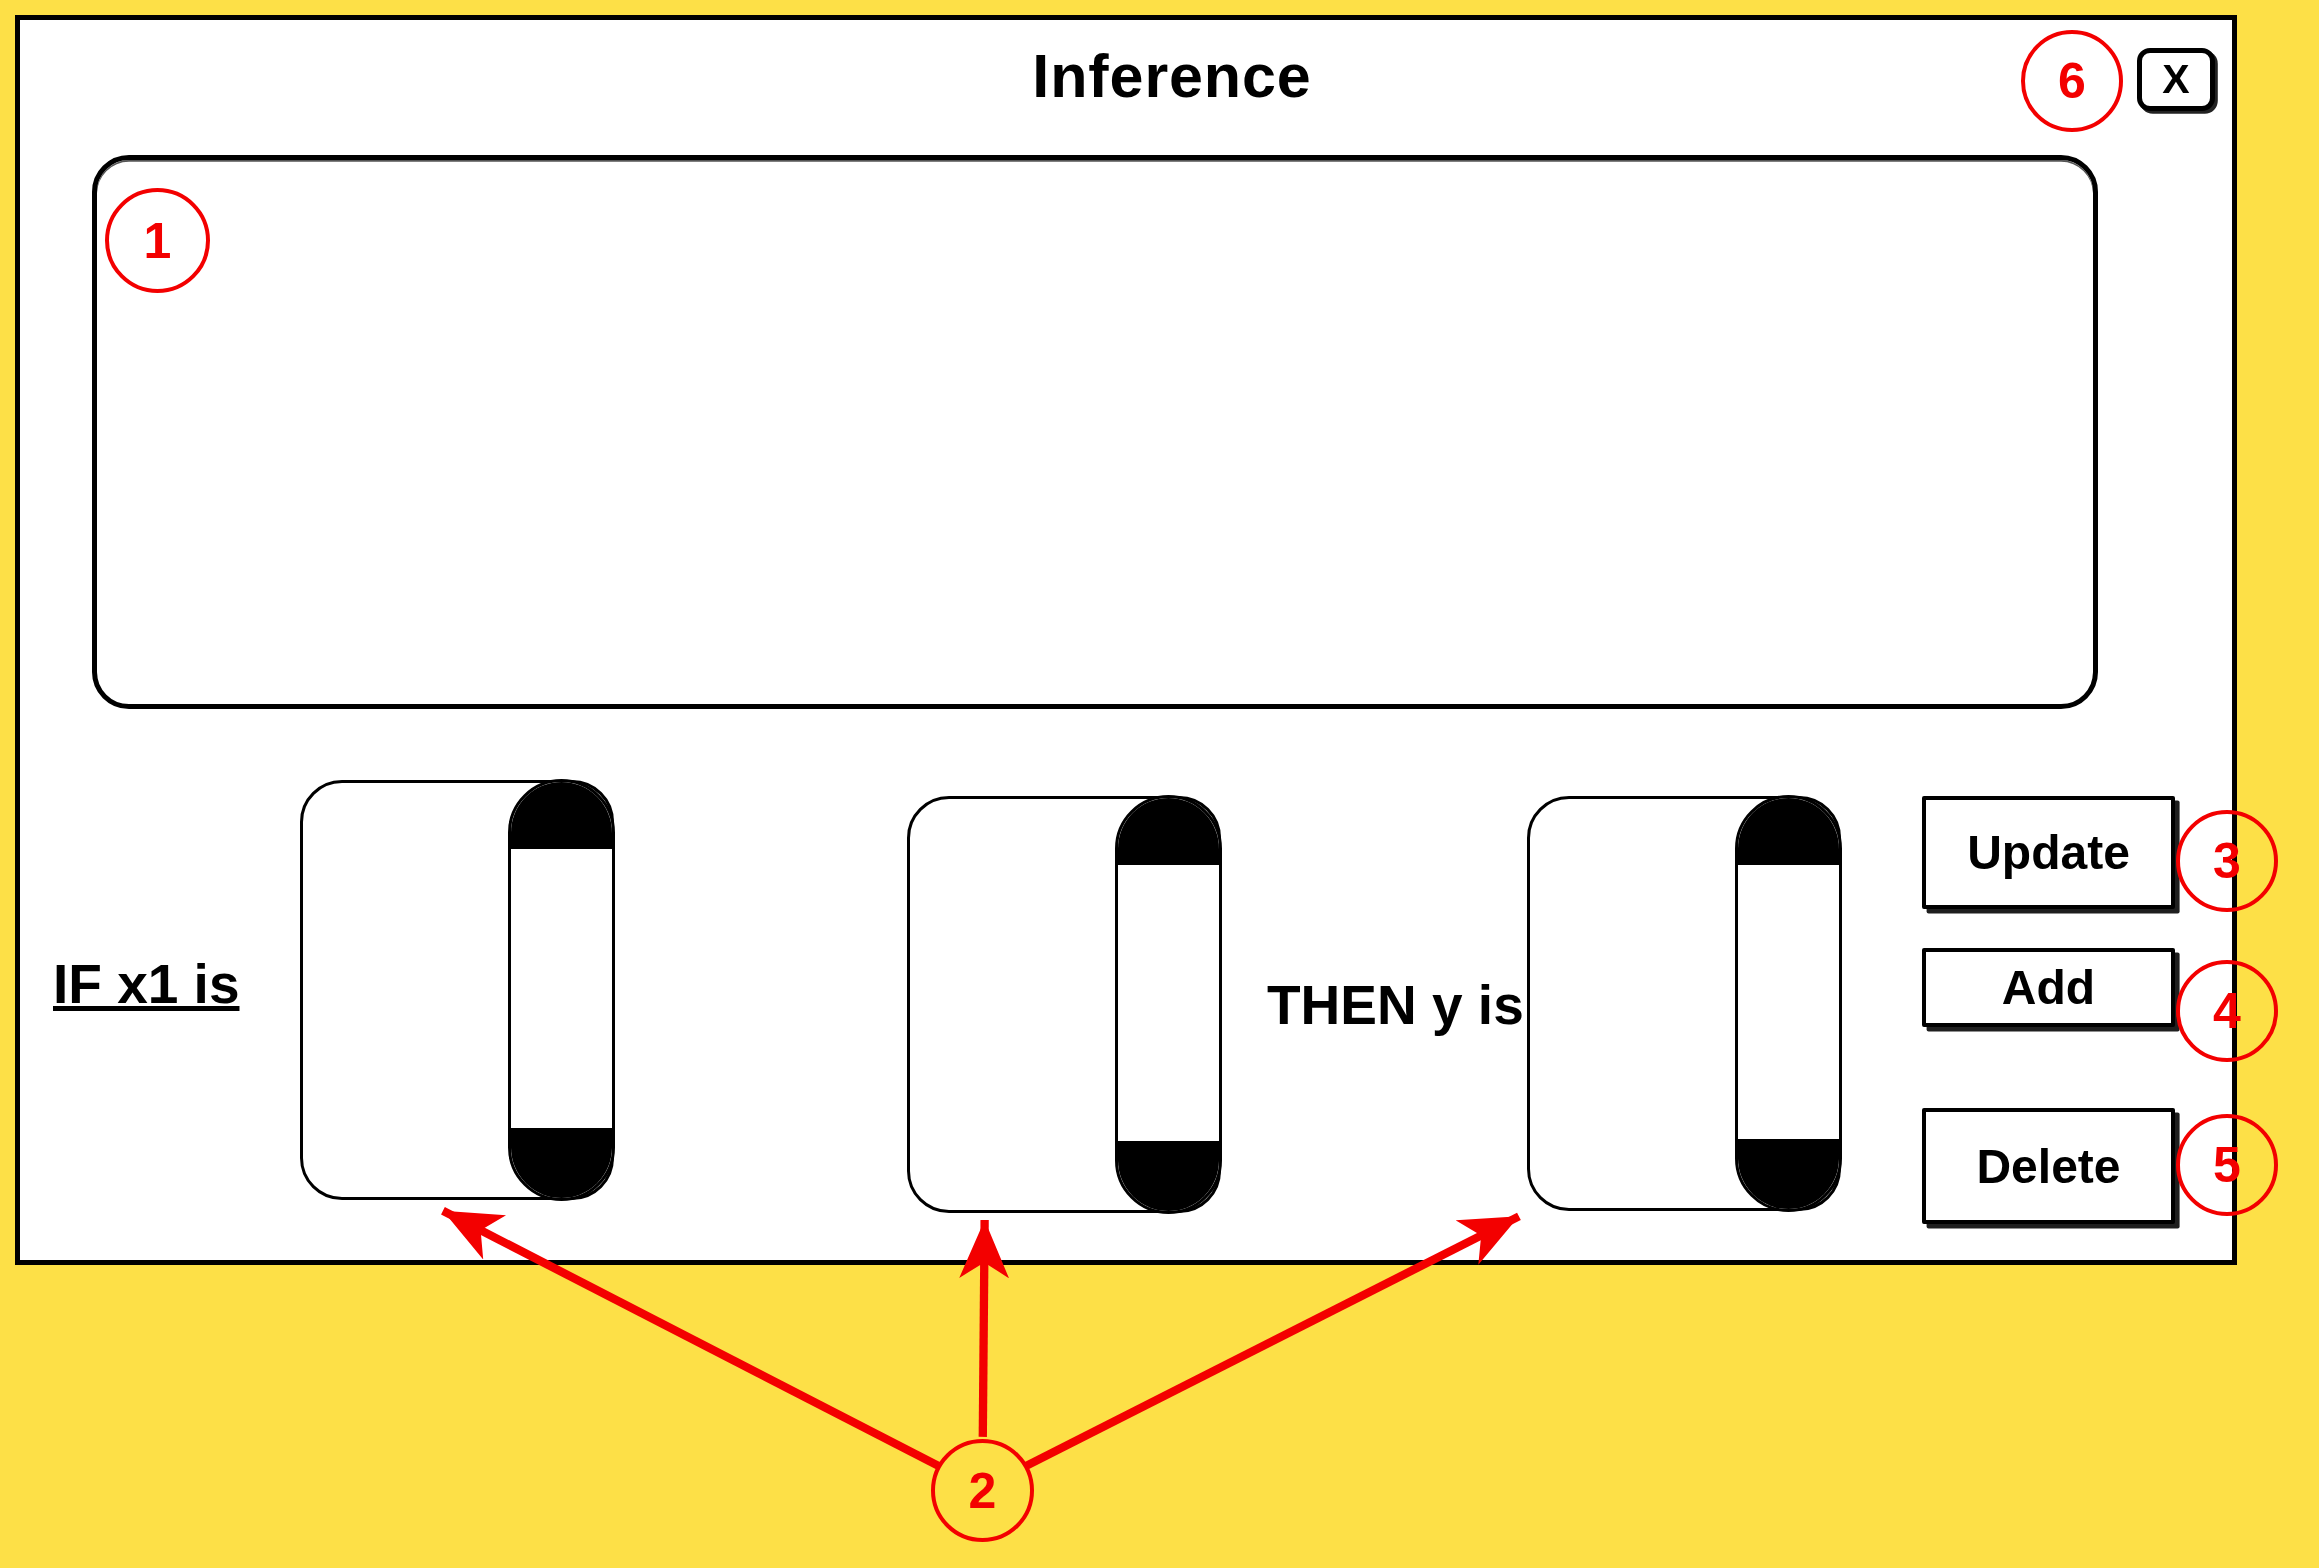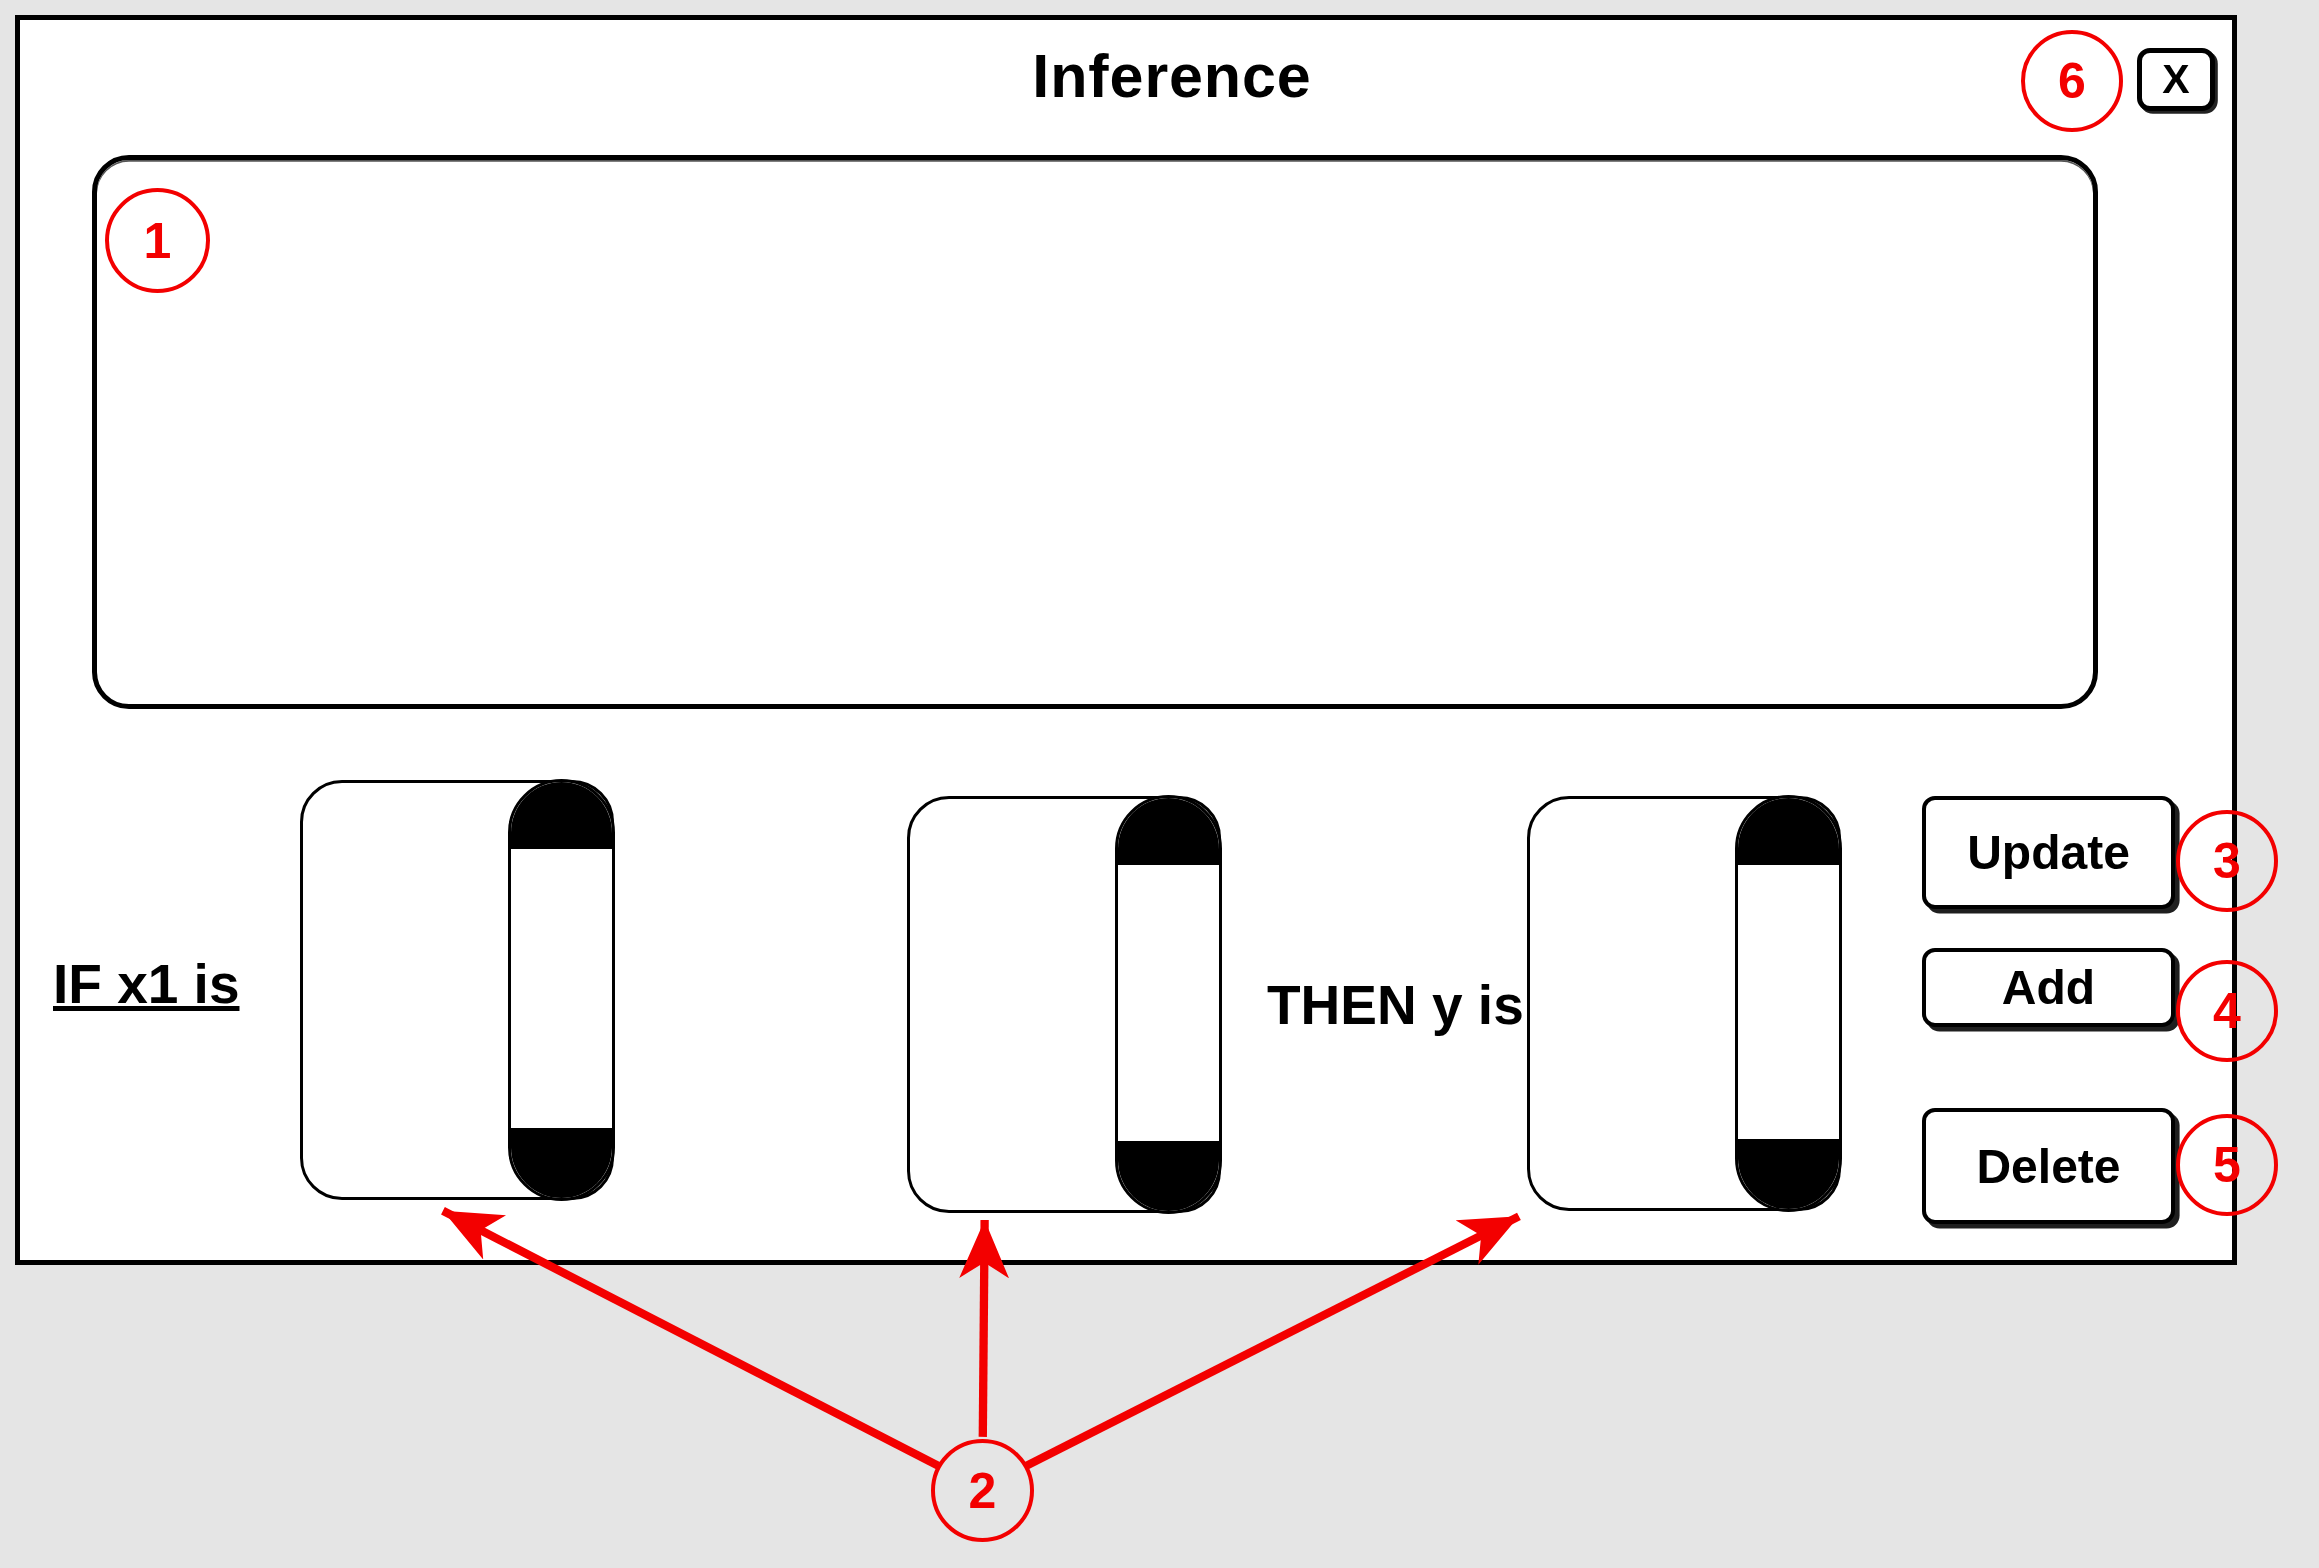--- a/index.html
+++ b/index.html
@@ -1,16 +1,16 @@
 <!DOCTYPE html>
 <html style="font-size:14.8px"><head>
 <meta charset="utf-8">
 <style>
   html,body{margin:0;padding:0;background:#fff;}
-  .canvas{position:relative;width:2319px;height:1568px;background:#e5e5e5;
+  .canvas{position:relative;width:2319px;height:1568px;background:#fde047;
           font-family:"Liberation Sans",sans-serif;font-weight:bold;overflow:hidden;}
 
   .window{position:absolute;left:14.8px;top:14.8px;width:2222px;height:1250px;
           border:5.5px solid #000;box-sizing:border-box;background:#fff;z-index:1;}
 
   .title{position:absolute;left:978px;top:41px;width:388px;text-align:center;
          font-size:61px;color:#000;letter-spacing:0.9px;z-index:2;}
 
   .close-btn{position:absolute;left:2137px;top:48px;width:78px;height:63px;
          box-sizing:border-box;border:5.5px solid #000;border-radius:13px;background:#fff;
@@ -26,21 +26,21 @@
 
   .selector{position:absolute;box-sizing:border-box;border:3.7px solid #000;border-radius:42px;
          background:#fff;z-index:2;}
   .pill{position:absolute;top:-3.7px;right:-3.7px;bottom:-3.7px;width:107px;box-sizing:border-box;
          border:3.7px solid #000;border-radius:54px;background:#fff;overflow:hidden;}
   .cap{position:absolute;left:0;right:0;background:#000;}
   .cap.top{top:0;height:67px;}
   .cap.bottom{bottom:0;height:70px;}
 
   .btn{position:absolute;left:1922px;width:253px;box-sizing:border-box;
-       border:4.6px solid #000;border-radius:13px;background:#fff;color:#000;
+       border:4.6px solid #000;border-radius:2px;background:#fff;color:#000;
        font-family:"Liberation Sans",sans-serif;font-weight:bold;font-size:48px;
        display:flex;align-items:center;justify-content:center;padding:0;z-index:2;
        box-shadow:4.6px 4.6px 0 #1f1f1f;cursor:pointer;}
 
   .callout{position:absolute;box-sizing:border-box;border:4.6px solid #f30000;border-radius:50%;
        background:transparent;display:flex;align-items:center;justify-content:center;
        font-size:50px;color:#f30000;z-index:6;}
 
   .overlay{position:absolute;left:0;top:0;z-index:5;pointer-events:none;}
 </style>

